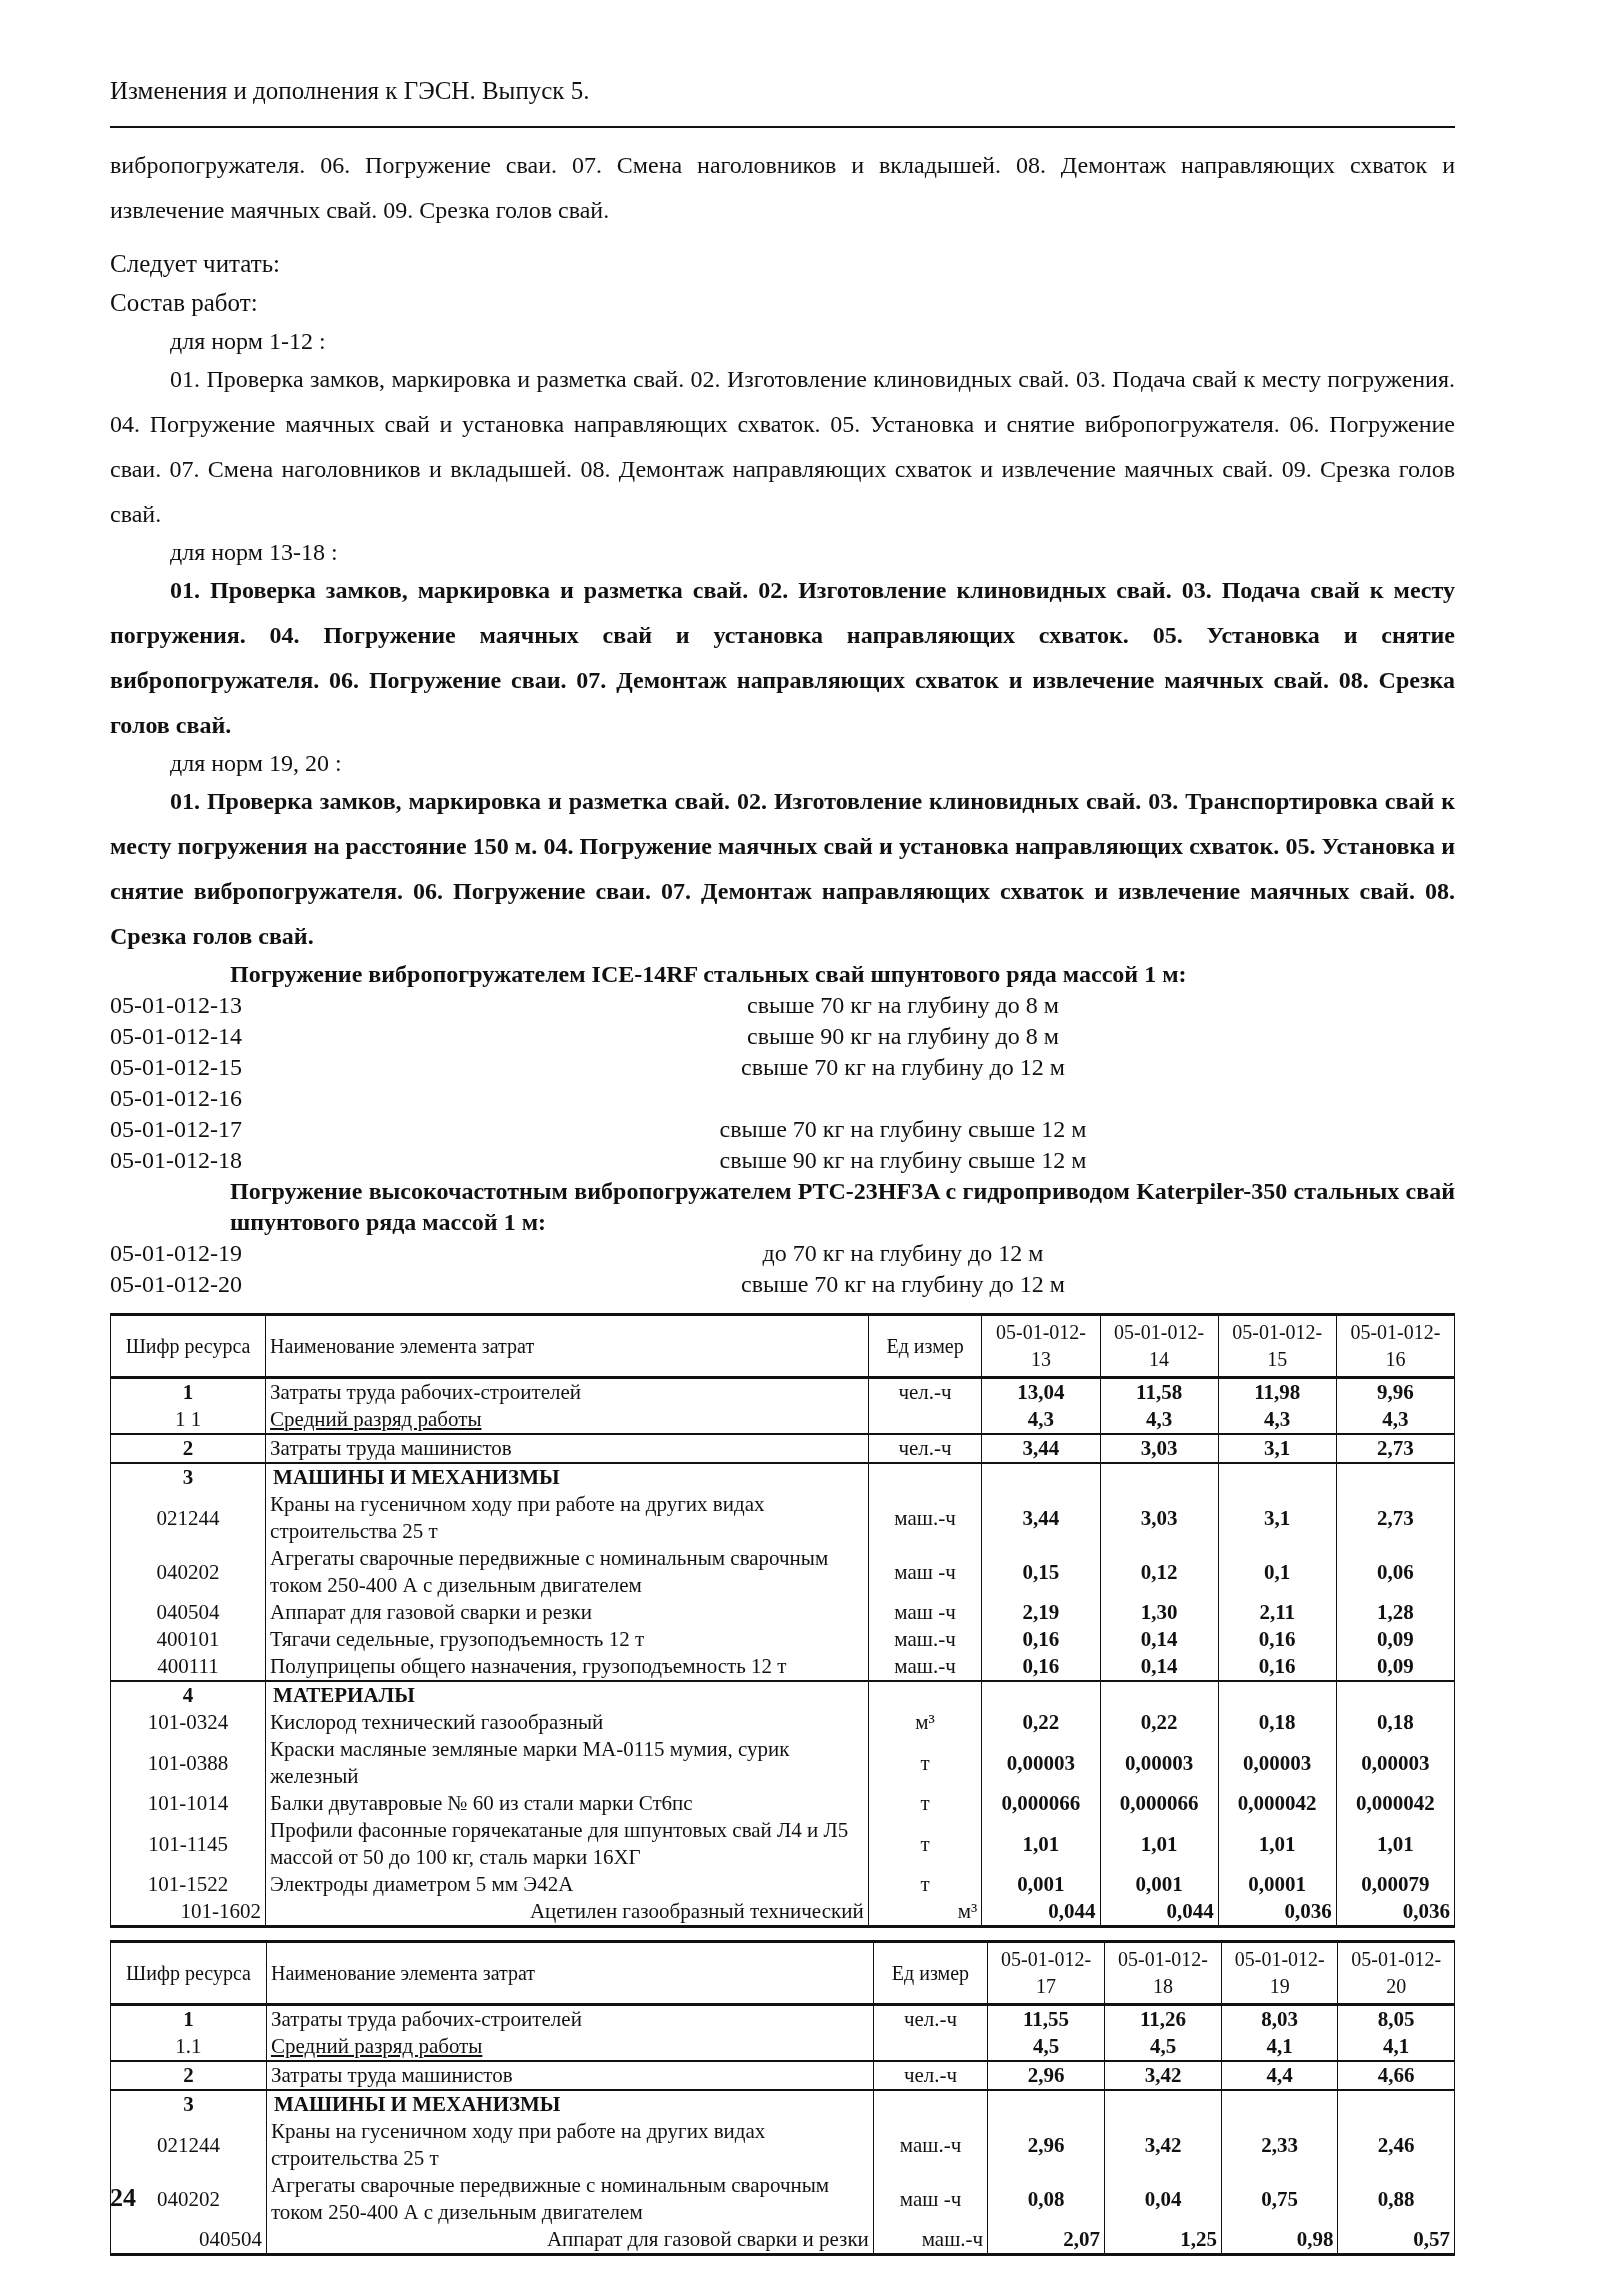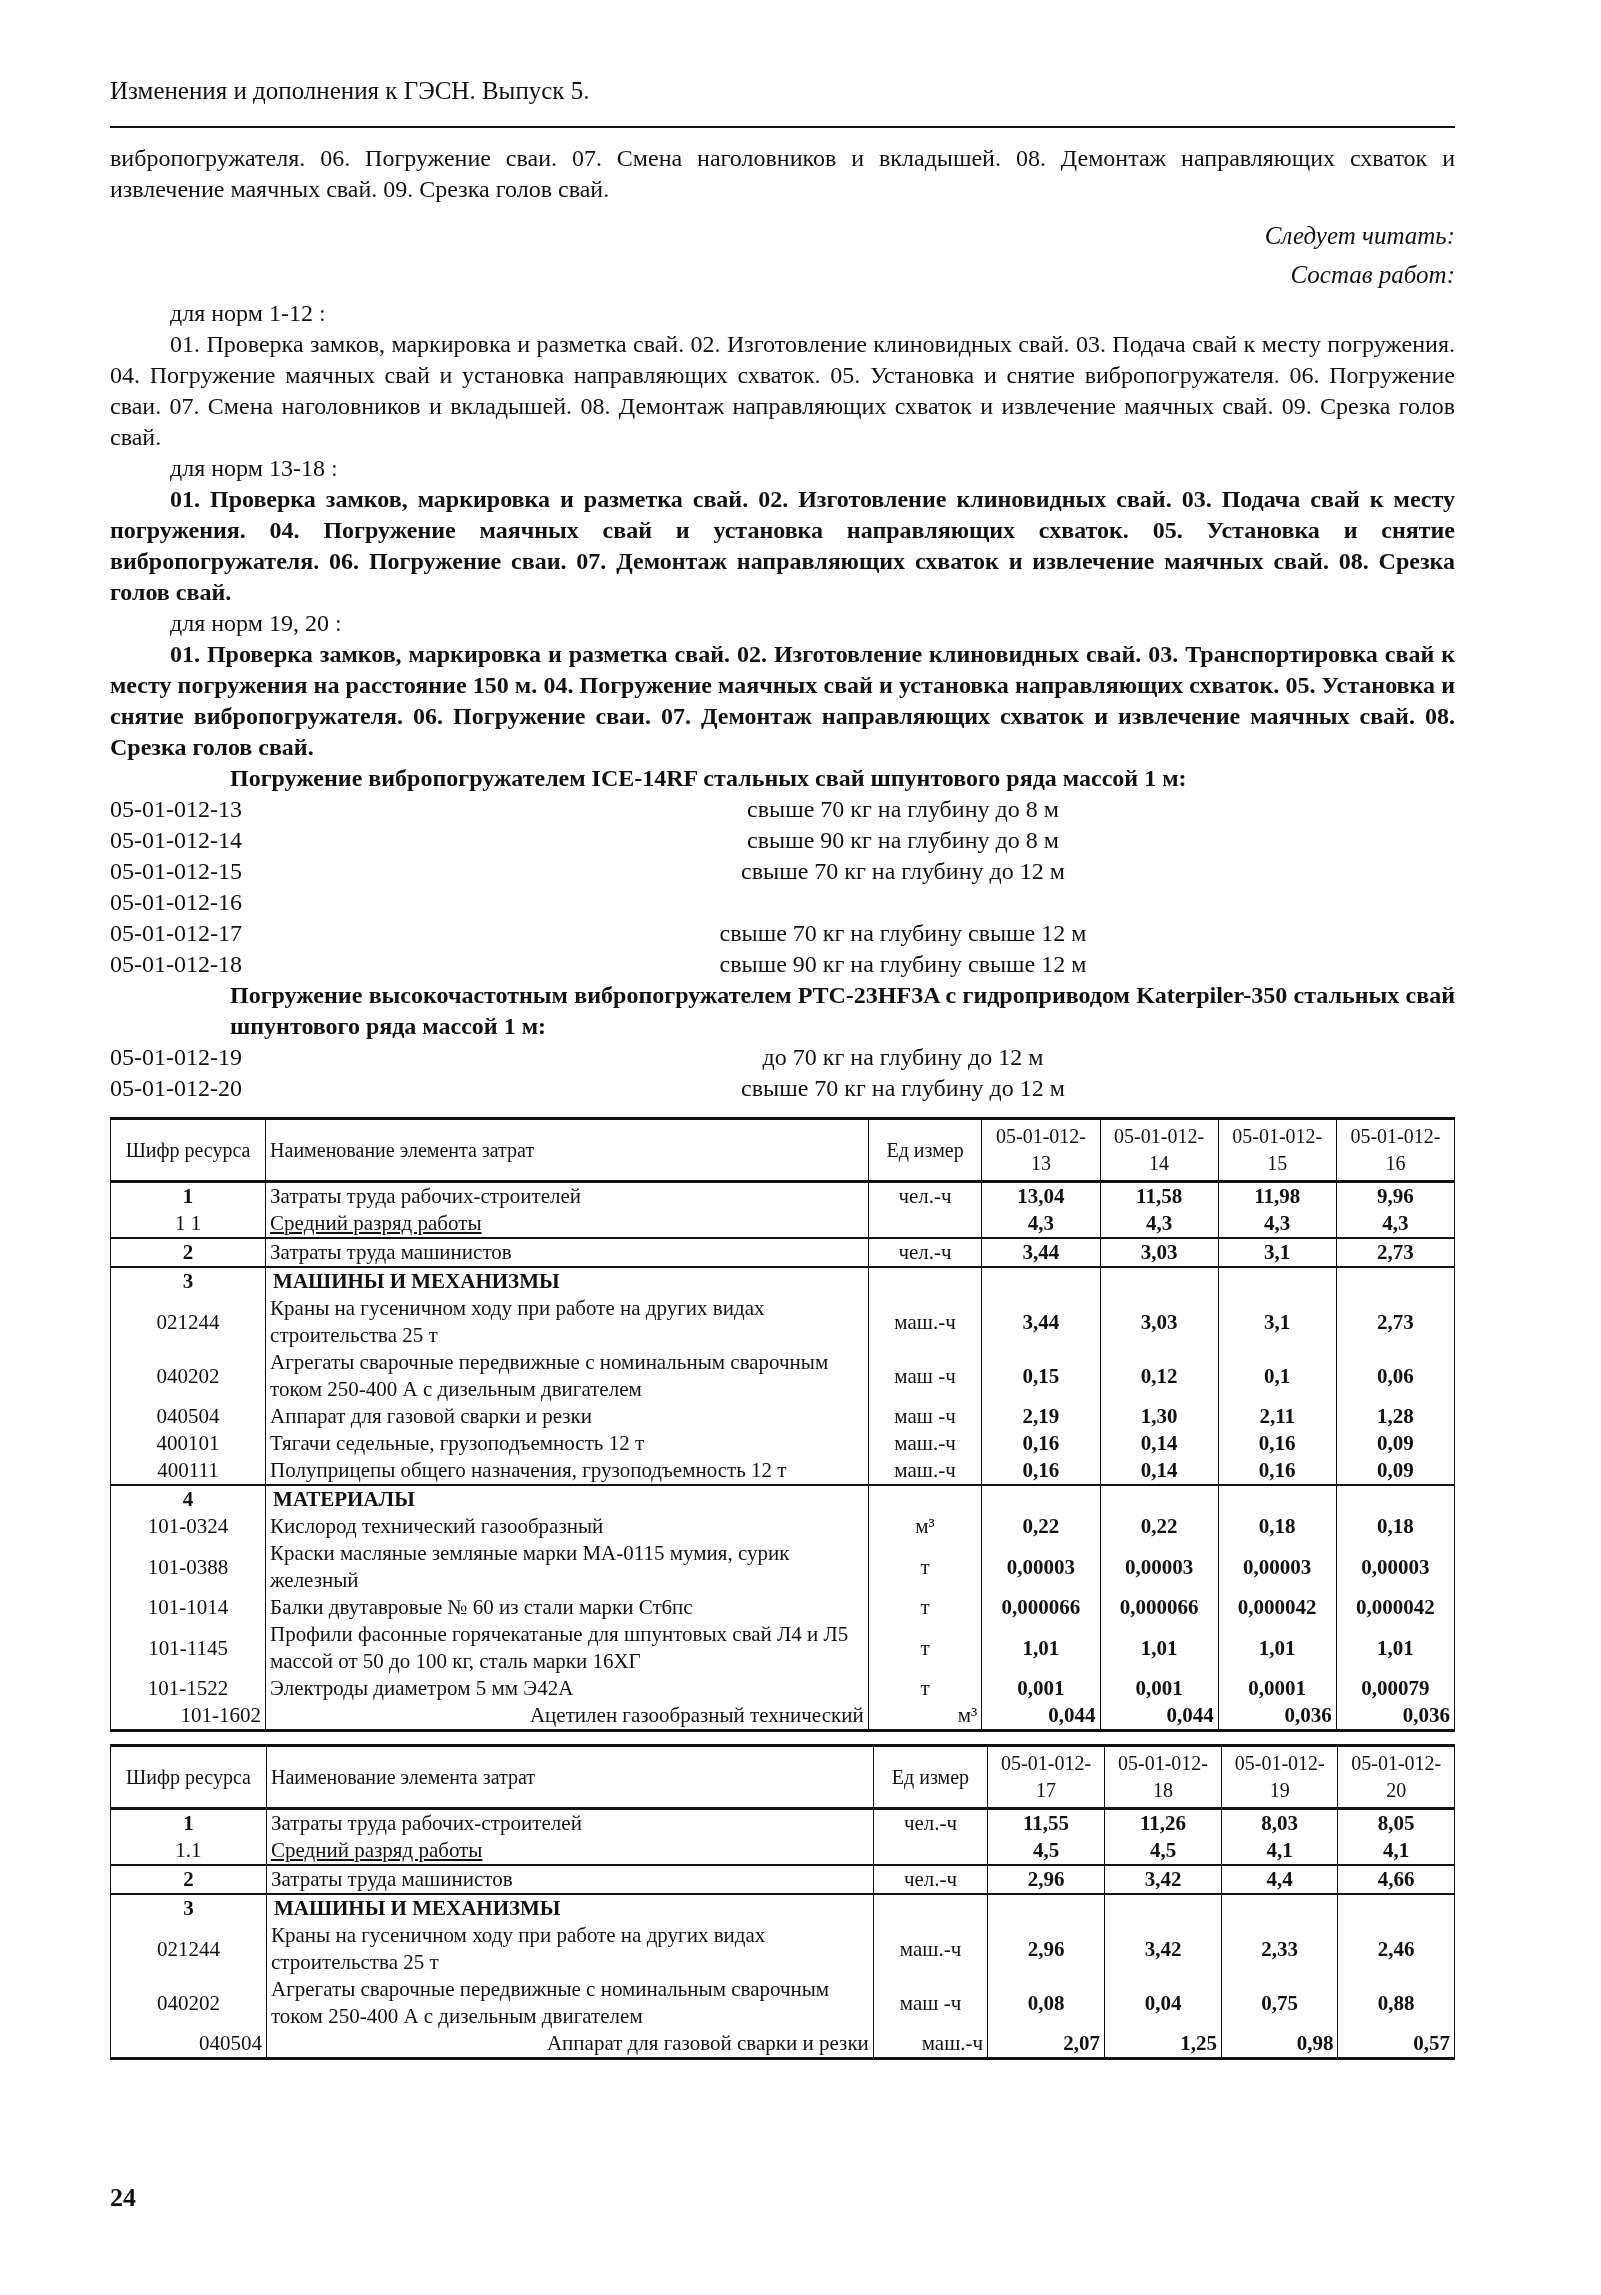--- a/index.html
+++ b/index.html
@@ -2,24 +2,24 @@
 <html style="font-size:8px"><head>
 <meta charset="utf-8">
 <style>
   html, body { margin: 0; padding: 0; background: #ffffff; }
   body {
     width: 1602px; height: 2295px; position: relative; overflow: hidden;
     font-family: "Liberation Serif", "DejaVu Serif", serif; color: #111;
   }
   .page { position: absolute; left: 110px; top: 75px; width: 1345px; }
   .running-head { font-size: 25px; line-height: 32px; padding-bottom: 19px; border-bottom: 2.5px solid #111; }
-  p { margin: 0; font-size: 24px; line-height: 31px; text-align: justify; }
+  p { margin: 0; font-size: 24px; line-height: 45px; text-align: justify; }
   .indent { text-indent: 60px; }
   .label { margin-left: 60px; font-size: 24px; line-height: 31px; }
-  .center-it { text-align: right; font-style: italic; font-size: 25px; line-height: 32px; }
+  .center-it { text-align: left; font-size: 25px; line-height: 32px; }
   .bold { font-weight: bold; }
   .gap-s { height: 7px; }
   .gap-m { height: 15px; }
   .heading-block { margin-left: 120px; font-weight: bold; font-size: 24px; line-height: 31px; text-align: justify; }
   .norm-row { display: flex; font-size: 24px; line-height: 31px; }
   .norm-code { width: 241px; }
   .norm-desc { flex: 1; padding-left: 0; text-align: center; }
 
   table.cost { border-collapse: collapse; width: 1345px; font-size: 21px; line-height: 27px; margin-top: 13px; }
   table.cost td, table.cost th { border-left: 1.5px solid #111; border-right: 1.5px solid #111; padding: 0 4px; vertical-align: middle; }

